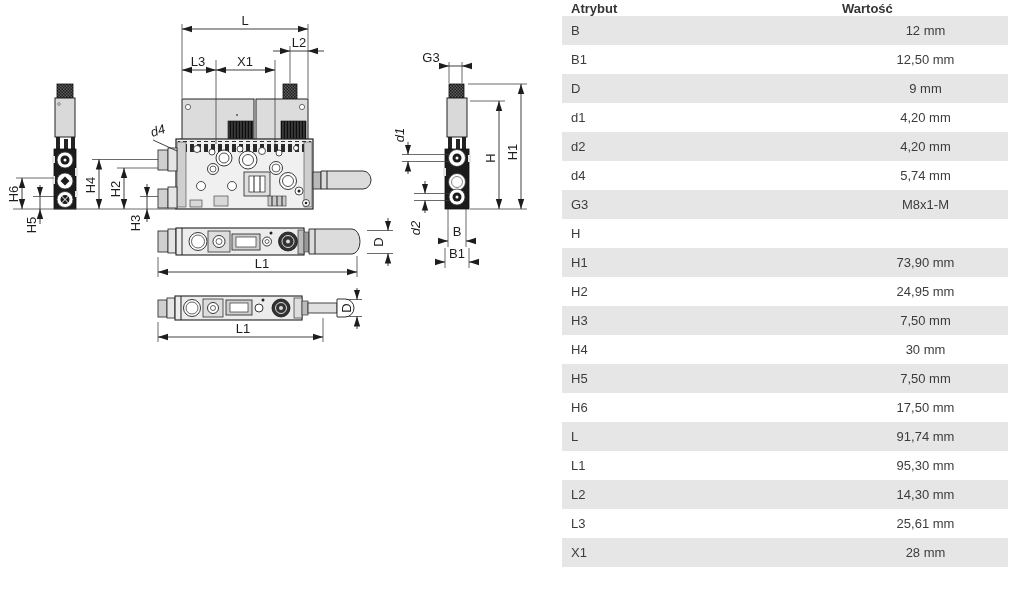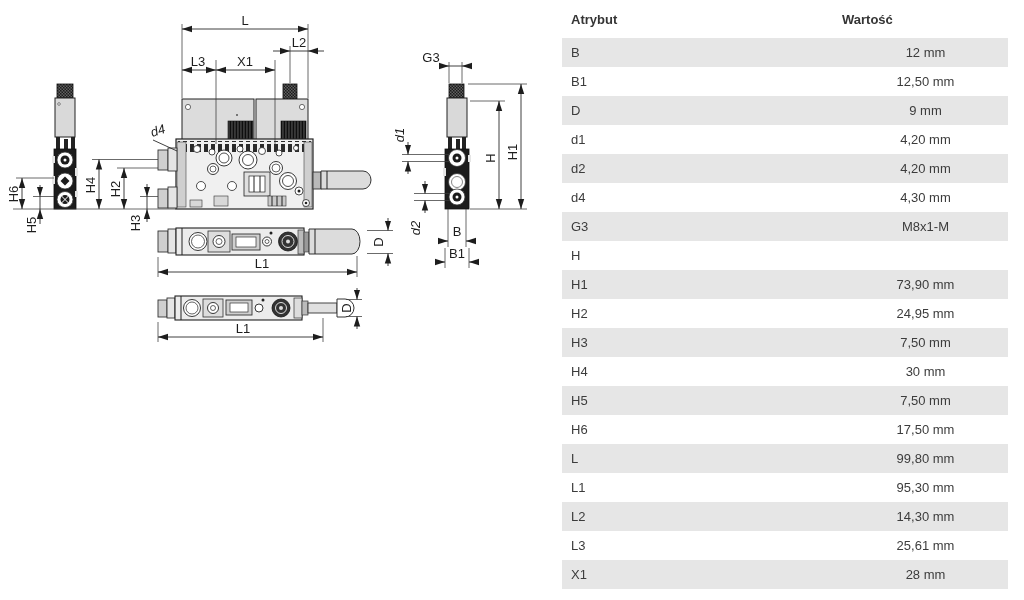--- a/index.html
+++ b/index.html
@@ -1,20 +1,20 @@
 <!DOCTYPE html>
 <html><head>
 <meta charset="utf-8">
 <style>
   html,body{margin:0;padding:0;background:#fff;}
   .page{position:relative;width:1024px;height:600px;background:#fff;overflow:hidden;
         font-family:"Liberation Sans",sans-serif;color:#3c3c3c;}
   .drawing{position:absolute;left:0;top:0;}
   .spec-table{position:absolute;left:562px;top:0;width:446px;font-size:13px;}
-  .thead{display:flex;height:38px;align-items:center;font-weight:bold;color:#353535;}
+  .thead{display:flex;height:16px;align-items:center;font-weight:bold;color:#353535;}
   .th-attr{width:280px;padding-left:9px;box-sizing:border-box;}
   .th-val{flex:1;}
   .tbody .row{display:flex;height:29px;align-items:center;}
   .tbody .row:nth-child(odd){background:#e6e6e6;}
   .cell-attr{width:280px;padding-left:9px;box-sizing:border-box;}
   .cell-val{flex:1;padding-left:1px;text-align:center;}
   
   .pl{stroke:#222;stroke-width:1;fill:none;}
   .dim{stroke:#2a2a2a;stroke-width:0.9;fill:none;}
   .ext{stroke:#3a3a3a;stroke-width:0.75;fill:none;}
@@ -327,21 +327,21 @@
       <div class="row">
           <div class="cell-attr">d1</div>
           <div class="cell-val">4,20 mm</div>
         </div>
       <div class="row">
           <div class="cell-attr">d2</div>
           <div class="cell-val">4,20 mm</div>
         </div>
       <div class="row">
           <div class="cell-attr">d4</div>
-          <div class="cell-val">4,30 mm</div>
+          <div class="cell-val">5,74 mm</div>
         </div>
       <div class="row">
           <div class="cell-attr">G3</div>
           <div class="cell-val">M8x1-M</div>
         </div>
       <div class="row">
           <div class="cell-attr">H</div>
         </div>
       <div class="row">
           <div class="cell-attr">H1</div>
@@ -362,21 +362,21 @@
       <div class="row">
           <div class="cell-attr">H5</div>
           <div class="cell-val">7,50 mm</div>
         </div>
       <div class="row">
           <div class="cell-attr">H6</div>
           <div class="cell-val">17,50 mm</div>
         </div>
       <div class="row">
           <div class="cell-attr">L</div>
-          <div class="cell-val">99,80 mm</div>
+          <div class="cell-val">91,74 mm</div>
         </div>
       <div class="row">
           <div class="cell-attr">L1</div>
           <div class="cell-val">95,30 mm</div>
         </div>
       <div class="row">
           <div class="cell-attr">L2</div>
           <div class="cell-val">14,30 mm</div>
         </div>
       <div class="row">

